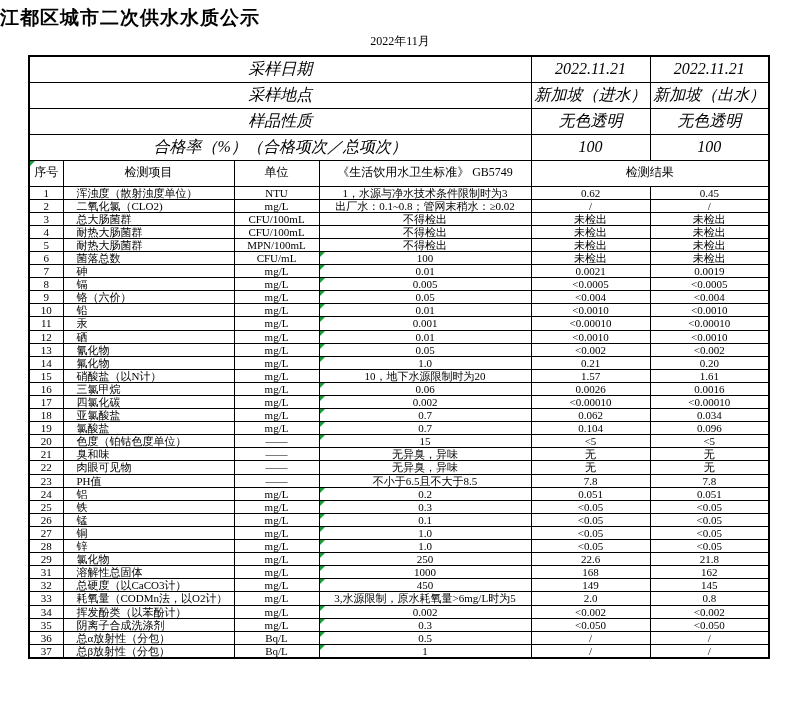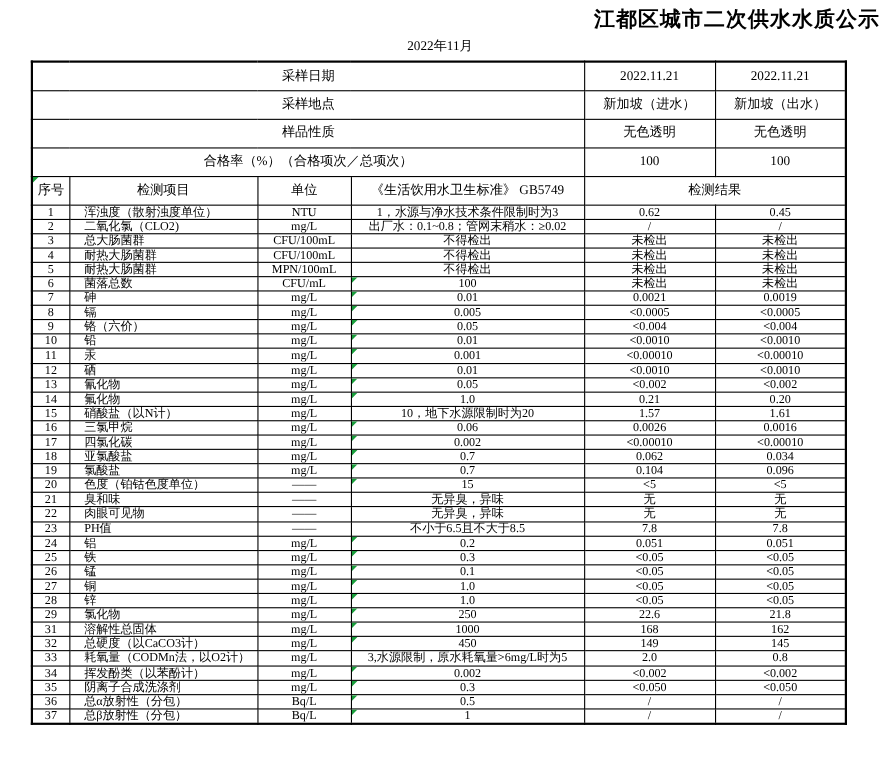--- a/index.html
+++ b/index.html
@@ -4,21 +4,21 @@
 <style>
   * { box-sizing: border-box; }
   html, body { margin: 0; padding: 0; }
   body {
     width: 800px; height: 706px;
     background: #ffffff; color: #000;
     font-family: "Liberation Serif", "DejaVu Serif", serif;
     overflow: hidden;
   }
   .page-title {
-    text-align: right;
+    text-align: left;
     font-family: "Liberation Sans", "DejaVu Sans", sans-serif;
     font-weight: bold;
     font-size: 19px;
     padding-top: 5px;
     letter-spacing: 1px;
   }
   .page-subtitle {
     text-align: center;
     font-size: 12px;
     margin-top: 2px;
@@ -34,21 +34,21 @@
     border: 1px solid #000;
     text-align: center;
     vertical-align: middle;
     padding: 0;
     white-space: nowrap;
     overflow: hidden;
     font-size: 11px;
     line-height: 1.1;
     position: relative;
   }
-  tr.info-row td { height: 26px; font-size: 12px; }
+  tr.info-row td { height: 26px; font-size: 16px; font-style: italic; }
   tr.col-header-row td { height: 26px; font-size: 12px; }
   tbody.data td { height: 13px; }
   td.c-item { text-align: left; padding-left: 13px; }
   td.flagged::before, td.corner-flag::before {
     content: "";
     position: absolute;
     left: 0; top: 0;
     width: 0; height: 0;
     border-top: 5px solid #1a9e3c;
     border-right: 5px solid transparent;

